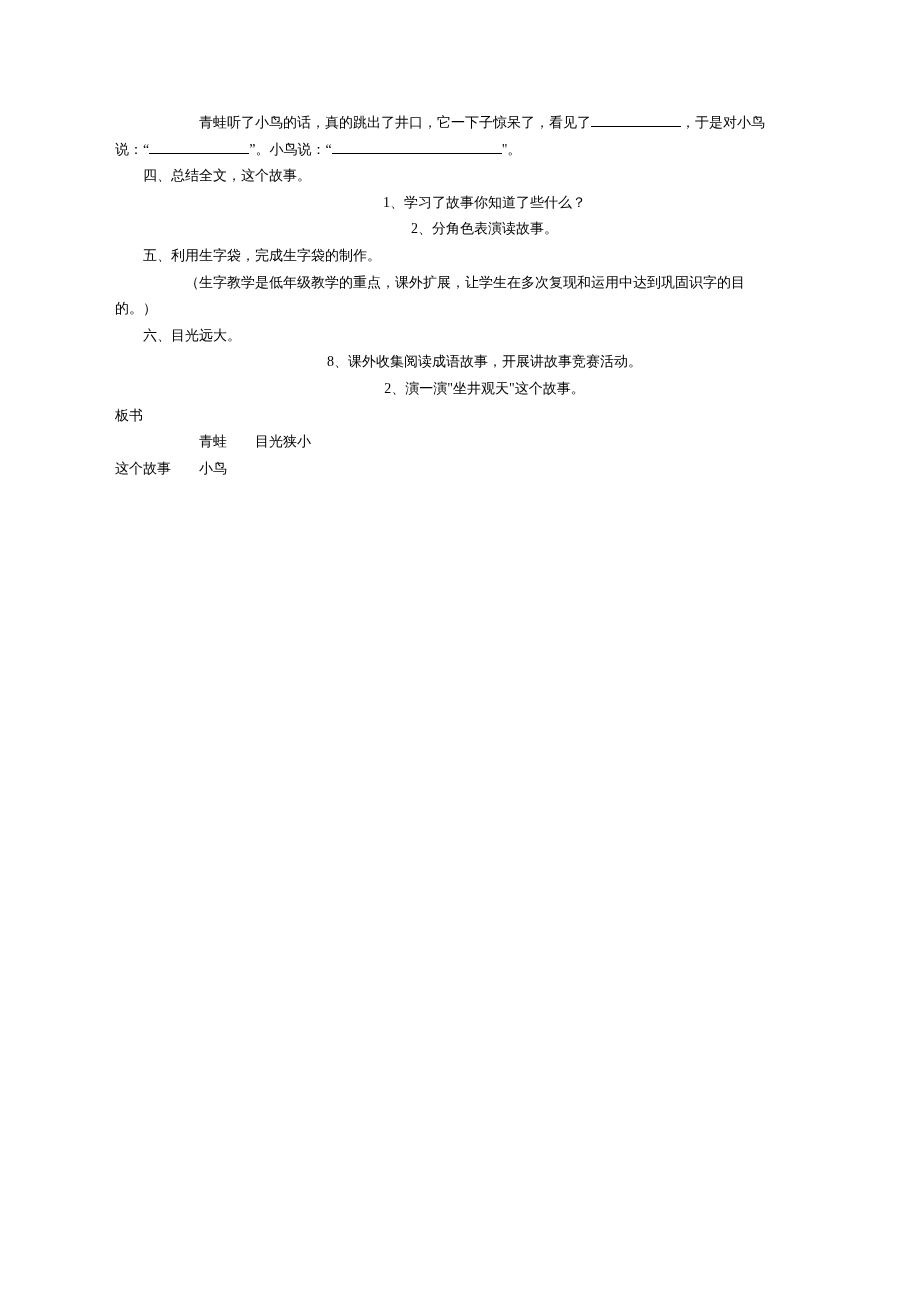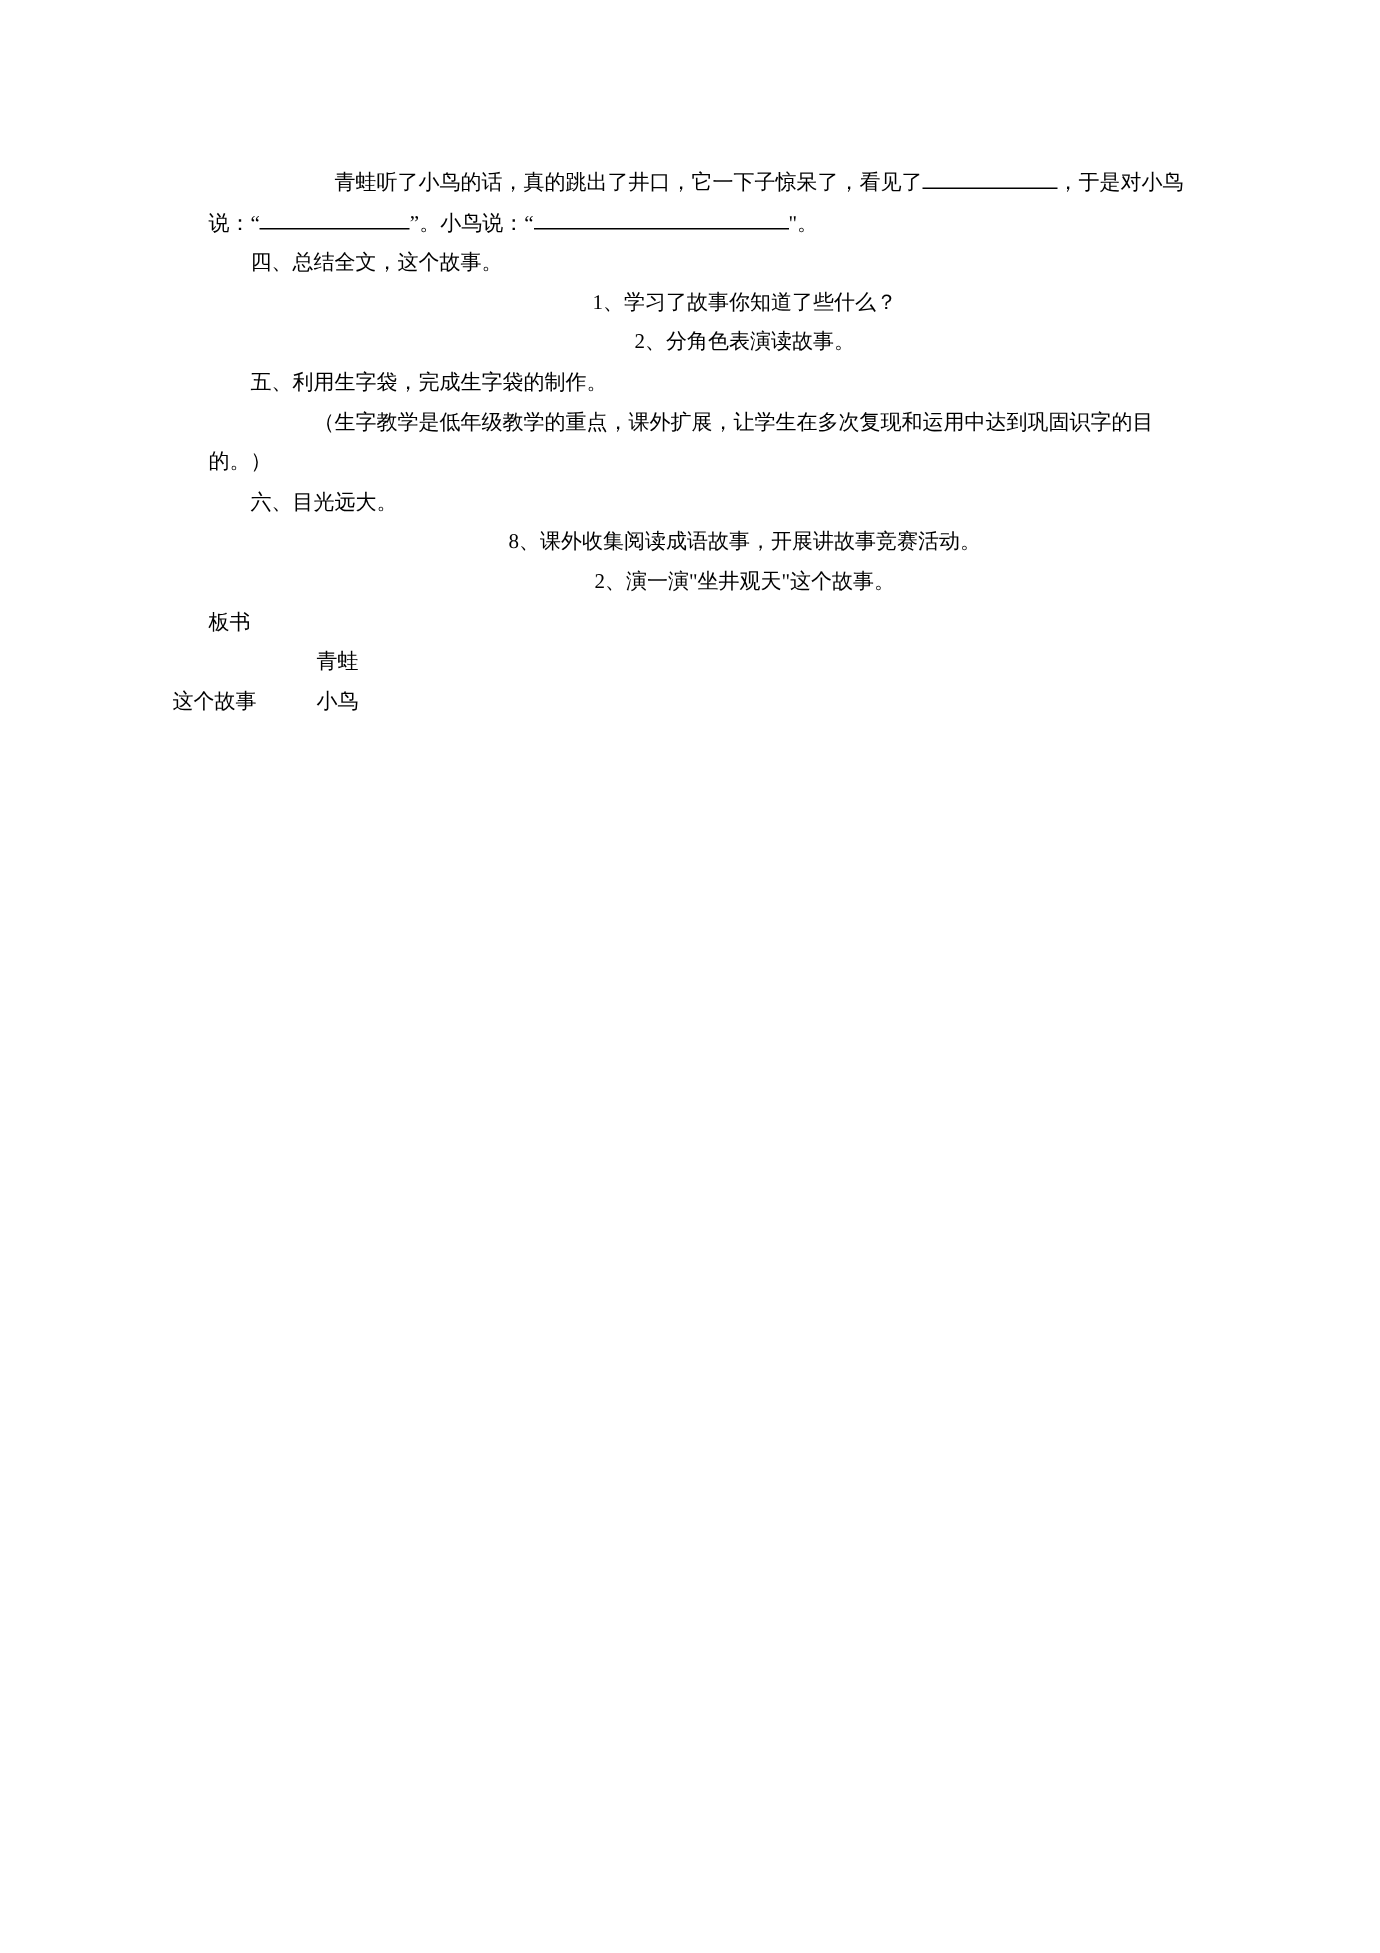--- a/index.html
+++ b/index.html
@@ -12,21 +12,20 @@
       width: 920px;
       min-height: 1302px;
       font-family: "SimSun", "宋体", serif;
       font-size: 14px;
       color: #000000;
       line-height: 1.9;
       padding: 110px 115px 0 115px;
     }
     .line {
       white-space: normal;
-      margin-left: 24px;
     }
     .indent-1 {
       text-indent: 6em;
     }
     .indent-2 {
       text-indent: 2em;
     }
     .indent-3 {
       text-indent: 3.5em;
       text-align: center;
@@ -46,21 +45,20 @@
       width: 90px;
     }
     .blank-100 {
       width: 100px;
     }
     .blank-170 {
       width: 170px;
     }
     .board-row {
       display: flex;
-      gap: 12px;
     }
     .board-col1 {
       width: 6em;
       flex-shrink: 0;
     }
     .board-col2 {
       width: 4em;
       flex-shrink: 0;
     }
     .board-col3 {
@@ -87,18 +85,19 @@
 
 <div class="line indent-2">六、目光远大。</div>
 <div class="line indent-3">8、课外收集阅读成语故事，开展讲故事竞赛活动。</div>
 <div class="line indent-3">2、演一演"坐井观天"这个故事。</div>
 
 <div class="line no-indent">板书</div>
 
 <div class="board-row">
   <span class="board-col1"></span>
   <span class="board-col2">青蛙</span>
+  <span class="board-col3">目光狭小</span>
 </div>
 
 <div class="board-row">
   <span class="board-col1">这个故事</span>
   <span class="board-col2">小鸟</span>
 </div>
 
 </body></html>

